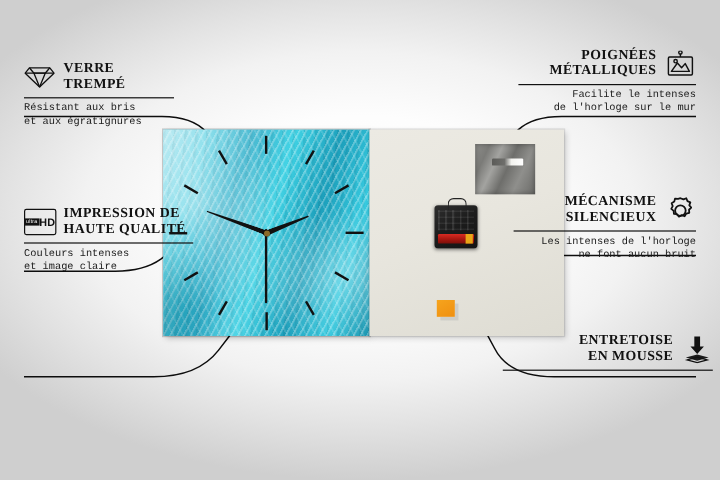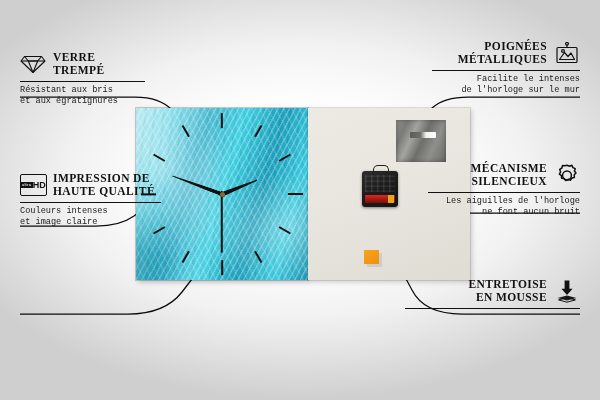--- a/index.html
+++ b/index.html
@@ -400,25 +400,25 @@
         <svg width="26" height="25" viewBox="0 0 26 25">
           <g fill="none" stroke="#111" stroke-width="1.5" stroke-linecap="round" stroke-linejoin="round">
             <path d="M13 2.2
                      l2.6 1.0 2.3 -1.0 1.0 2.4 2.4 1.0 -0.9 2.4 1.6 2.0 -1.8 1.8 0.2 2.6 -2.5 0.6 -1.4 2.2 -2.4 -0.9 -2.3 1.2 -1.6 -2.0 -2.6 -0.2 -0.2 -2.6 -2.0 -1.6 1.2 -2.3 -0.9 -2.4 2.2 -1.4 0.6 -2.5 2.6 0.2 Z"></path>
             <circle cx="13" cy="12.5" r="4.4"></circle>
           </g>
         </svg>
       </span>
     </div>
     <div class="feat-rule" style="width:152px; margin-left:auto;"></div>
-    <div class="feat-desc">Les aiguilles de l'horloge
+    <div class="feat-desc">Les intenses de l'horloge
 ne font aucun bruit</div>
   </div>
 
-  <div class="feature right" style="left:370px; top:278px; width:210px;text-align:right;">
+  <div class="feature right" style="left:384px; top:278px; width:210px;text-align:right;">
     <div class="feat-head">
       <span class="feat-title">ENTRETOISE
 EN MOUSSE</span>
       <span class="feat-icon">
         <svg width="24" height="24" viewBox="0 0 24 24">
           <g fill="#111">
             <path d="M9.6 1.5 h4.8 v8.2 h3.2 L12 16.0 L6.4 9.7 h3.2 Z"></path>
             <path d="M12 16.4 L21.5 19.0 L12 21.6 L2.5 19.0 Z" opacity="0.95"></path>
           </g>
           <path d="M12 18.6 L20.4 20.9 L12 23.2 L3.6 20.9 Z" fill="none" stroke="#111" stroke-width="1"></path>

